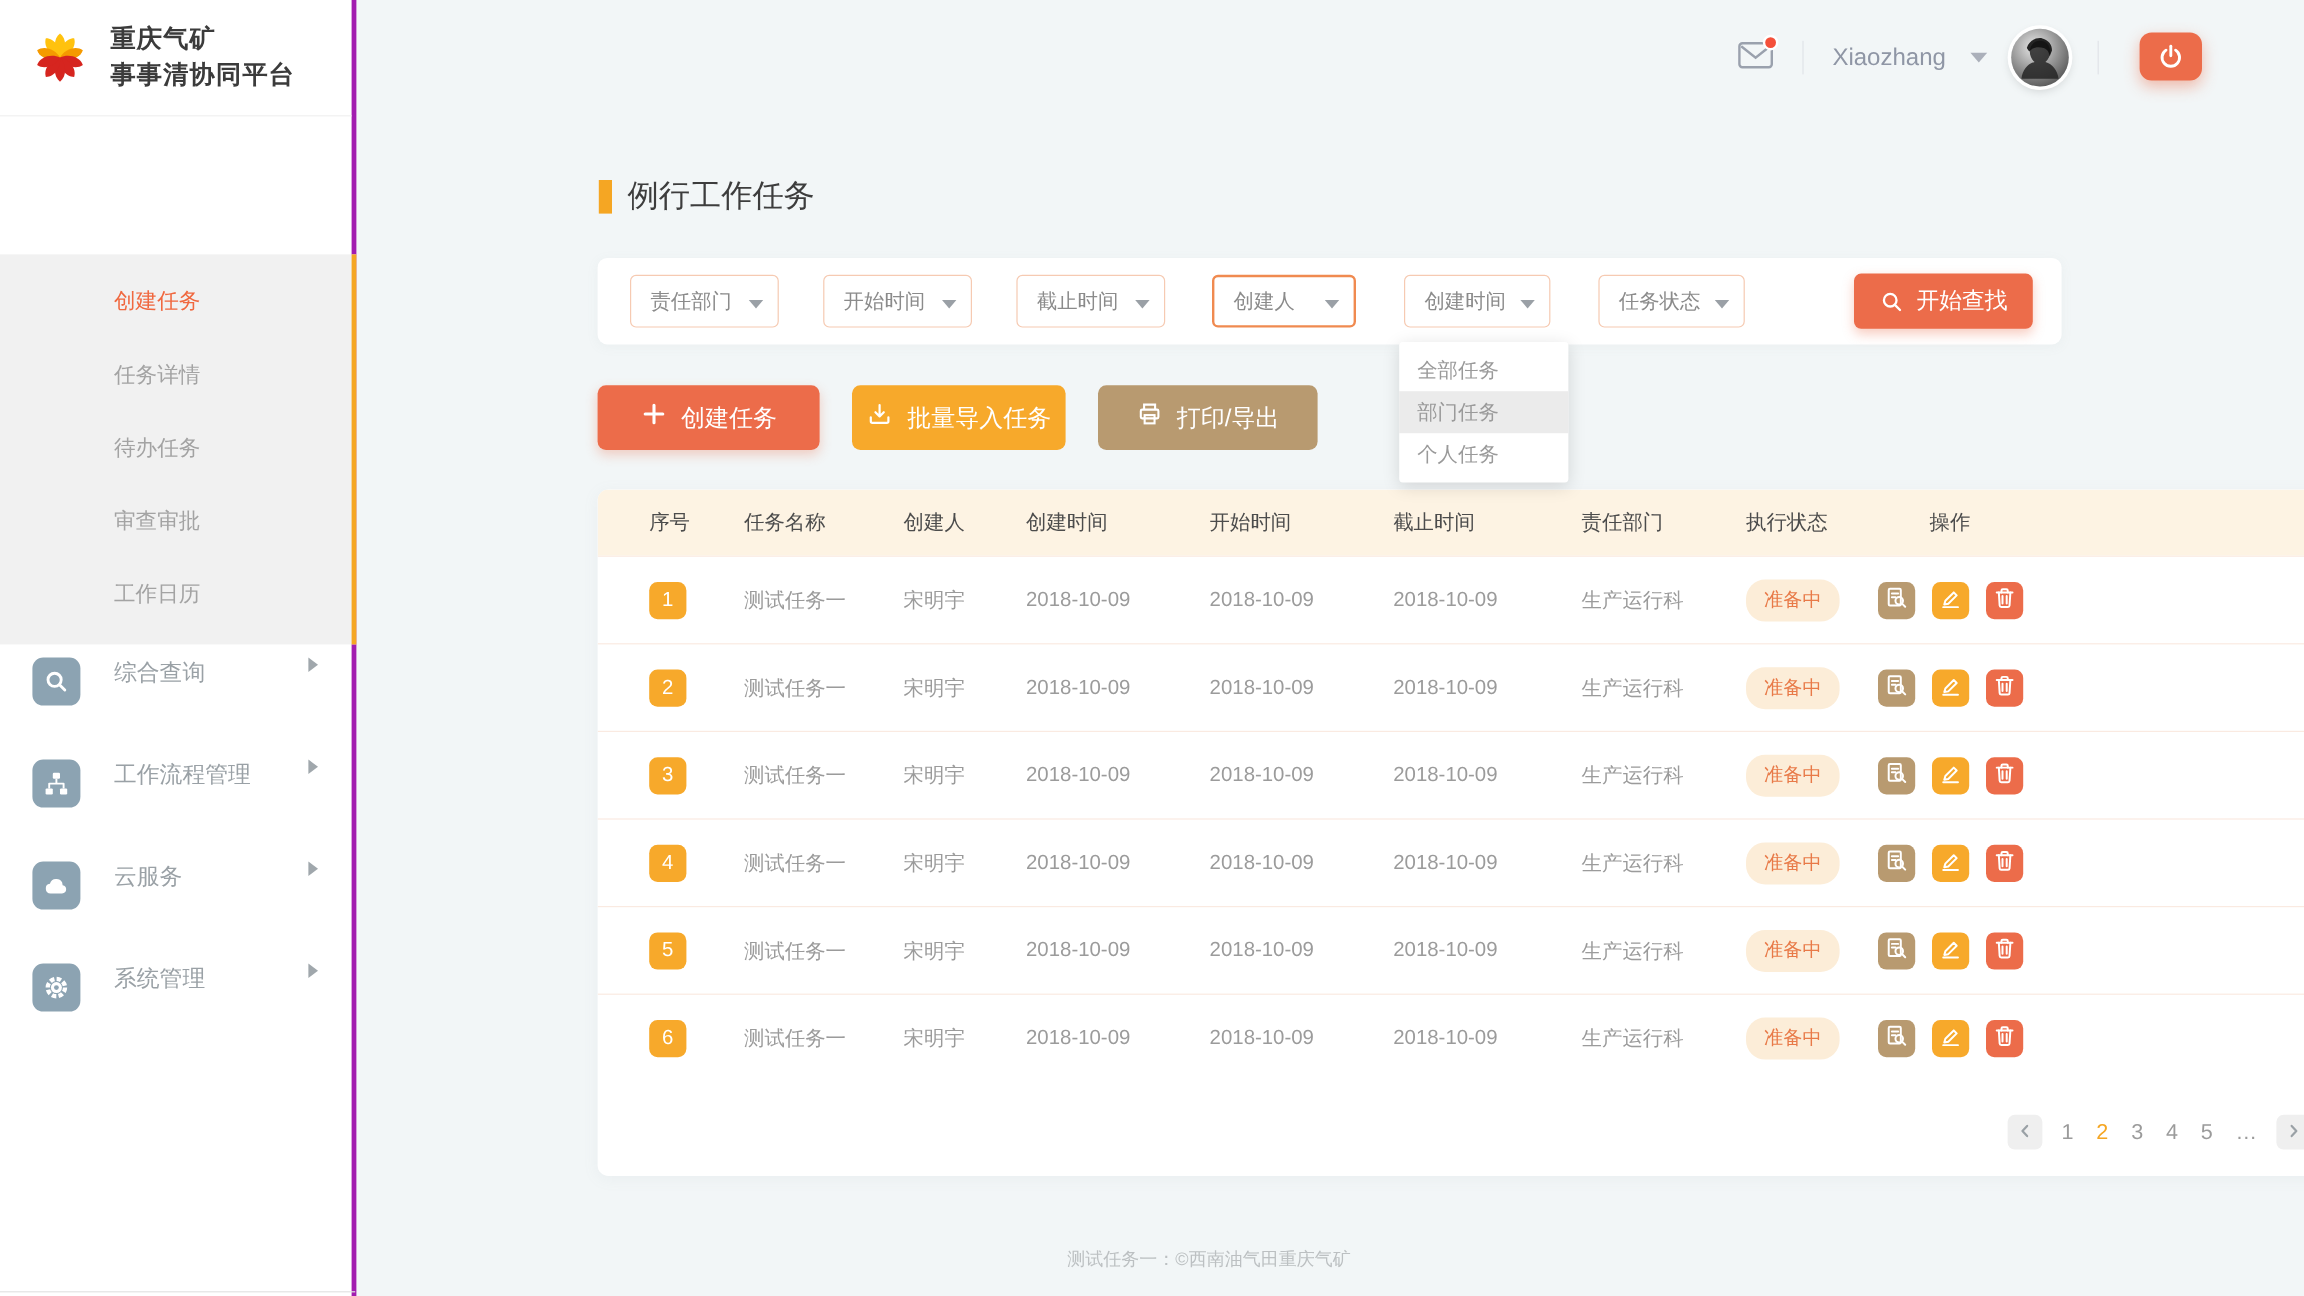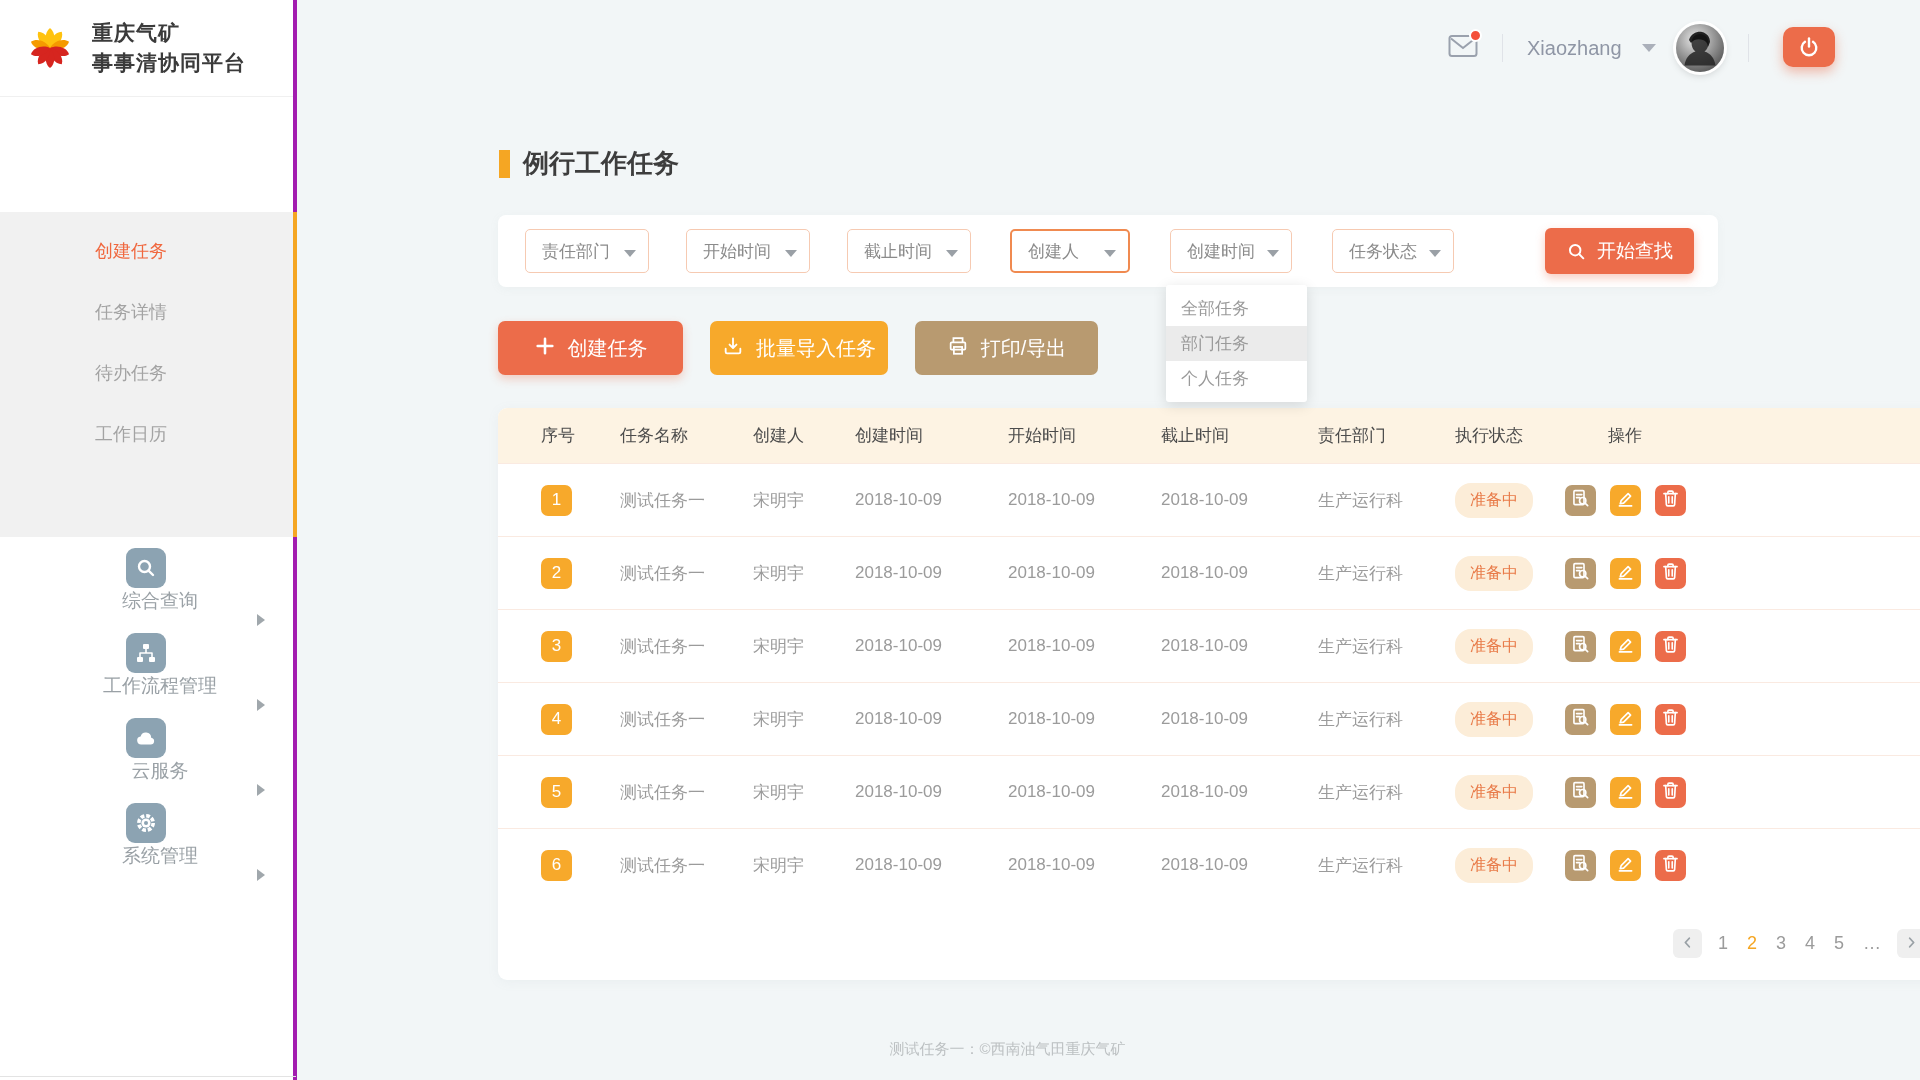--- a/index.html
+++ b/index.html
@@ -18,41 +18,41 @@
   .tile{width:40px;height:40px;border-radius:9px;display:flex;align-items:center;justify-content:center;flex:0 0 auto;}
   .tile svg{width:24px;height:24px;}
   .tile.amber{background:#f7a92b;}
   .tile.slate{background:#8ca3b2;}
   .menu-main .label{margin-left:28px;font-size:20px;font-weight:700;color:#414141;}
   .caret-down{margin-left:auto;width:0;height:0;border:7px solid transparent;border-top:8px solid #8a9096;border-bottom:none;margin-top:4px;}
   .submenu{position:absolute;top:212px;left:0;width:297px;height:325px;background:#f1f1f1;border-right:4px solid #f5a623;box-sizing:border-box;padding-top:9px;}
   .submenu-item{height:61px;line-height:61px;padding-left:95px;font-size:18px;color:#a3a3a3;cursor:pointer;}
   .submenu-item.active{color:#f0683f;}
   .groups{position:absolute;top:548px;left:0;right:0;}
-  .group-item{height:85px;display:flex;align-items:center;padding:0 28px 0 27px;cursor:pointer;flex-direction:column;}
+  .group-item{height:85px;display:flex;padding:0 28px 0 27px;cursor:pointer;}
   .group-item .label{margin-left:28px;font-size:19px;color:#9aa1a6;}
   .arrow-right{margin-left:auto;width:0;height:0;border:6px solid transparent;border-left:8px solid #a0a7ac;border-right:none;}
   .sidebar-bottom-line{position:absolute;top:1076px;left:0;width:296px;height:1px;background:#e3e3e3;}
   
   .mail-wrap{position:absolute;left:1448px;top:33px;width:30px;height:26px;cursor:pointer;}
   .mail-wrap svg{width:30px;height:26px;}
   .mail-dot{position:absolute;right:-4px;top:-4px;width:9px;height:9px;border-radius:50%;background:#f4503a;border:2px solid #fff;}
   .vdiv{position:absolute;width:1px;height:28px;background:#e0e3e8;top:34px;}
   .username{position:absolute;left:1527px;top:37px;font-size:20px;color:#8f96a5;cursor:pointer;}
   .user-caret{position:absolute;left:1642px;top:44px;width:0;height:0;border:7px solid transparent;border-top:8px solid #abb0ba;border-bottom:none;cursor:pointer;}
   .avatar{position:absolute;left:1676px;top:24px;width:48px;height:48px;border-radius:50%;overflow:hidden;cursor:pointer;
     background:radial-gradient(circle at 40% 32%,#e9e9e9 0%,#9b9b9b 42%,#343434 100%);
     box-shadow:0 0 0 3px #fff,0 3px 9px rgba(0,0,0,.18);}
   .avatar svg{width:48px;height:48px;display:block;}
   .power-btn{position:absolute;left:1783px;top:27px;width:52px;height:40px;border-radius:10px;background:#ec6c4a;border:none;display:flex;align-items:center;justify-content:center;cursor:pointer;box-shadow:0 5px 12px rgba(236,108,74,.45);}
   .power-btn svg{width:24px;height:24px;}
   
   .page-title-row{position:absolute;left:499px;top:146px;display:flex;align-items:center;}
   .title-marker{width:11px;height:28px;background:#f5a623;margin-right:13px;}
-  .page-title{font-size:26px;font-weight:700;color:#3d3d3d;}
+  .page-title{font-size:26px;font-weight:400;color:#3d3d3d;}
   .filter-card{position:absolute;left:498px;top:215px;width:1220px;height:72px;background:#fff;border-radius:8px;box-shadow:0 2px 10px rgba(140,150,160,.07);}
   .filter-select{position:absolute;top:14px;height:44px;box-sizing:border-box;border:1px solid #f6cab2;border-radius:5px;background:#fff;display:flex;align-items:center;justify-content:space-between;padding:0 12px 0 16px;font-size:17px;color:#8b8b8b;cursor:pointer;}
   .filter-select.active{border:2px solid #f08a50;}
   .filter-select:nth-child(1){left:27px;width:124px;}
   .filter-select:nth-child(2){left:188px;width:124px;}
   .filter-select:nth-child(3){left:349px;width:124px;}
   .filter-select:nth-child(4){left:512px;width:120px;}
   .filter-select:nth-child(5){left:672px;width:122px;}
   .filter-select:nth-child(6){left:834px;width:122px;}
   .select-caret{width:0;height:0;border:6px solid transparent;border-top:7px solid #9aa0a6;border-bottom:none;margin-top:4px;}
@@ -114,20 +114,21 @@
       <div>重庆气矿</div>
       <div>事事清协同平台</div>
     </div>
   </div>
 
 
   <div class="submenu" id="submenu">
       <div class="submenu-item active">创建任务</div>
       <div class="submenu-item">任务详情</div>
       <div class="submenu-item">待办任务</div>
+      <div class="submenu-item">审查审批</div>
       <div class="submenu-item">工作日历</div>
     </div>
   <div class="groups" id="groups">
       <div class="group-item">
         <span class="tile slate">
           <svg viewBox="0 0 24 24" fill="none" stroke="#fff" stroke-width="2.4" stroke-linecap="round">
             <circle cx="10.5" cy="10.5" r="5.5"></circle>
             <path d="m14.8 14.8 4.2 4.2"></path>
           </svg>
         </span>

